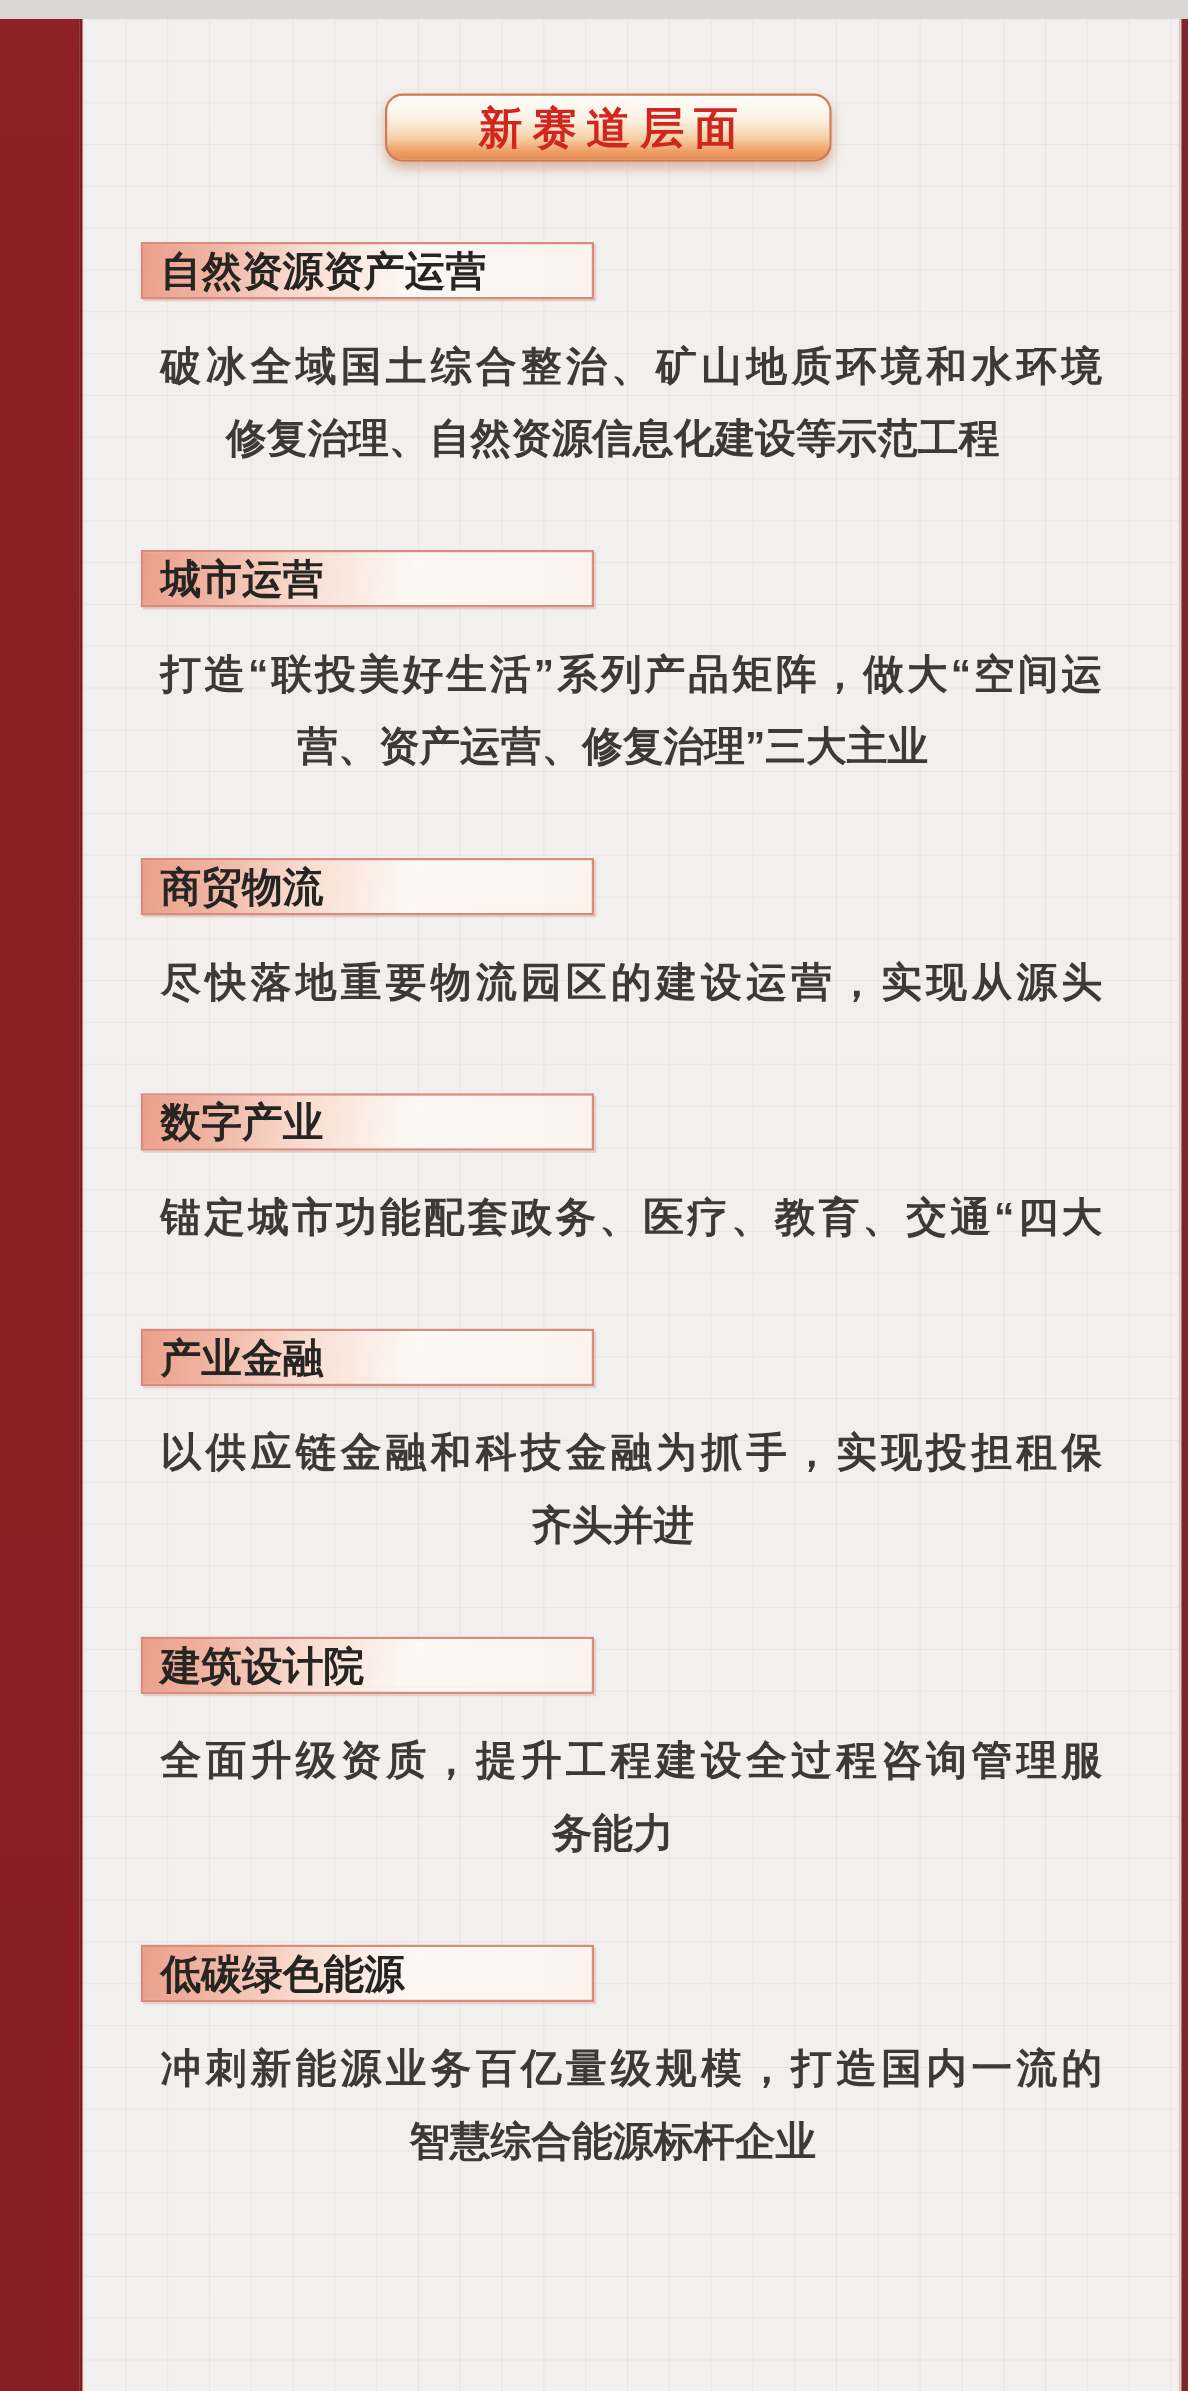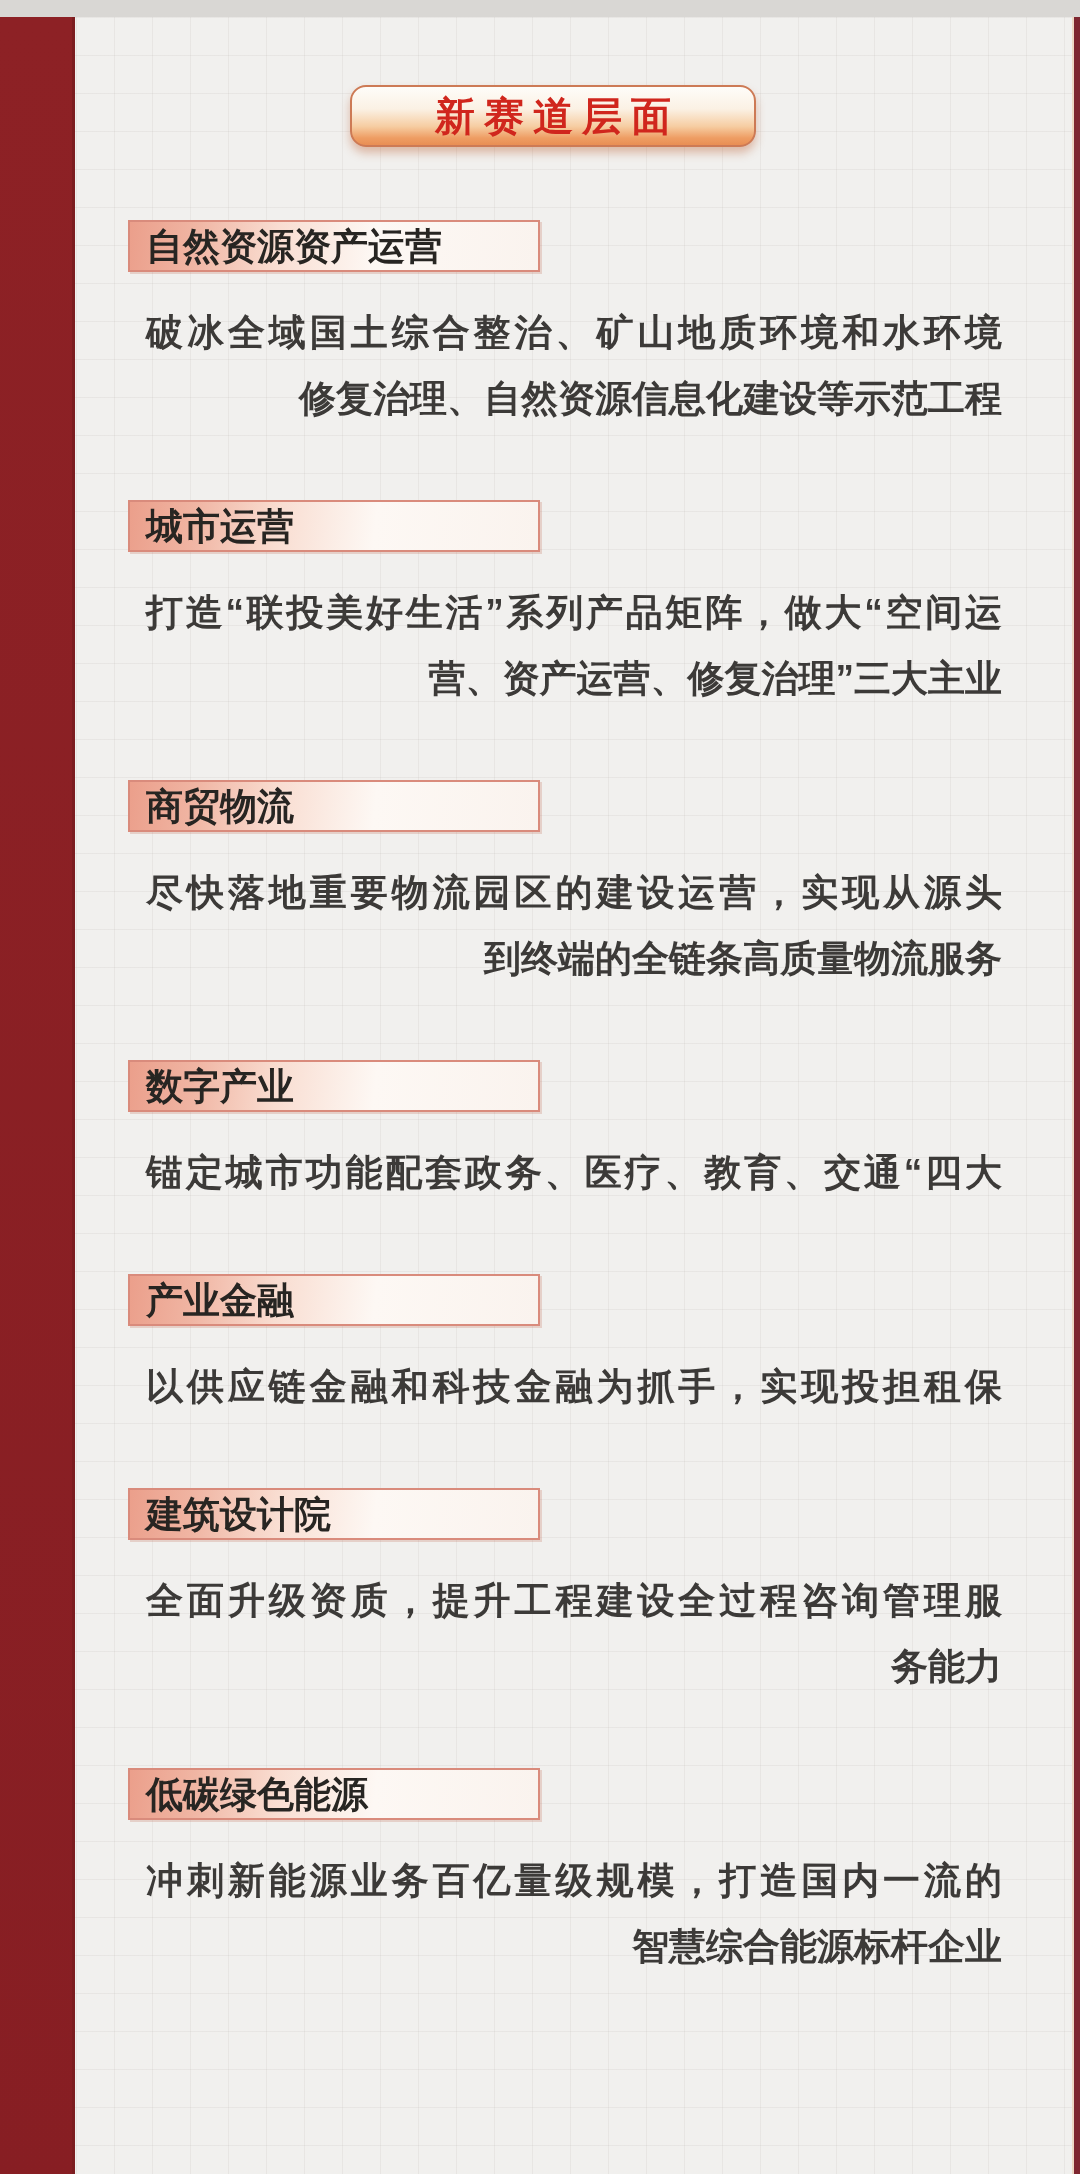--- a/index.html
+++ b/index.html
@@ -87,21 +87,21 @@
     font-weight: 700;
     line-height: 66px;
   }
   .section-body .line { display: block; }
   .section-body .line.full {
     text-indent: 34px;
     text-align: justify;
     text-align-last: justify;
   }
   .section-body .line.last {
-    text-align: right;
+    text-align: center;
   }
 </style>
 </head>
 <body>
 
 <div class="page">
   <div class="sidebar"></div>
   <div class="right-edge"></div>
 
   <div class="content">
@@ -129,39 +129,39 @@
         <span class="line last">营、资产运营、修复治理”三大主业</span>
       </p>
     </section>
 
     <section class="section">
       <div class="section-header">
         <span>商贸物流</span>
       </div>
       <p class="section-body">
         <span class="line full">尽快落地重要物流园区的建设运营，实现从源头</span>
-        <span class="line last">到终端的全链条高质量物流服务</span>
       </p>
     </section>
 
     <section class="section">
       <div class="section-header">
         <span>数字产业</span>
       </div>
       <p class="section-body">
         <span class="line full">锚定城市功能配套政务、医疗、教育、交通“四大</span>
       </p>
     </section>
 
     <section class="section">
       <div class="section-header">
         <span>产业金融</span>
       </div>
       <p class="section-body">
         <span class="line full">以供应链金融和科技金融为抓手，实现投担租保</span>
+        <span class="line last">齐头并进</span>
       </p>
     </section>
 
     <section class="section">
       <div class="section-header">
         <span>建筑设计院</span>
       </div>
       <p class="section-body">
         <span class="line full">全面升级资质，提升工程建设全过程咨询管理服</span>
         <span class="line last">务能力</span>

